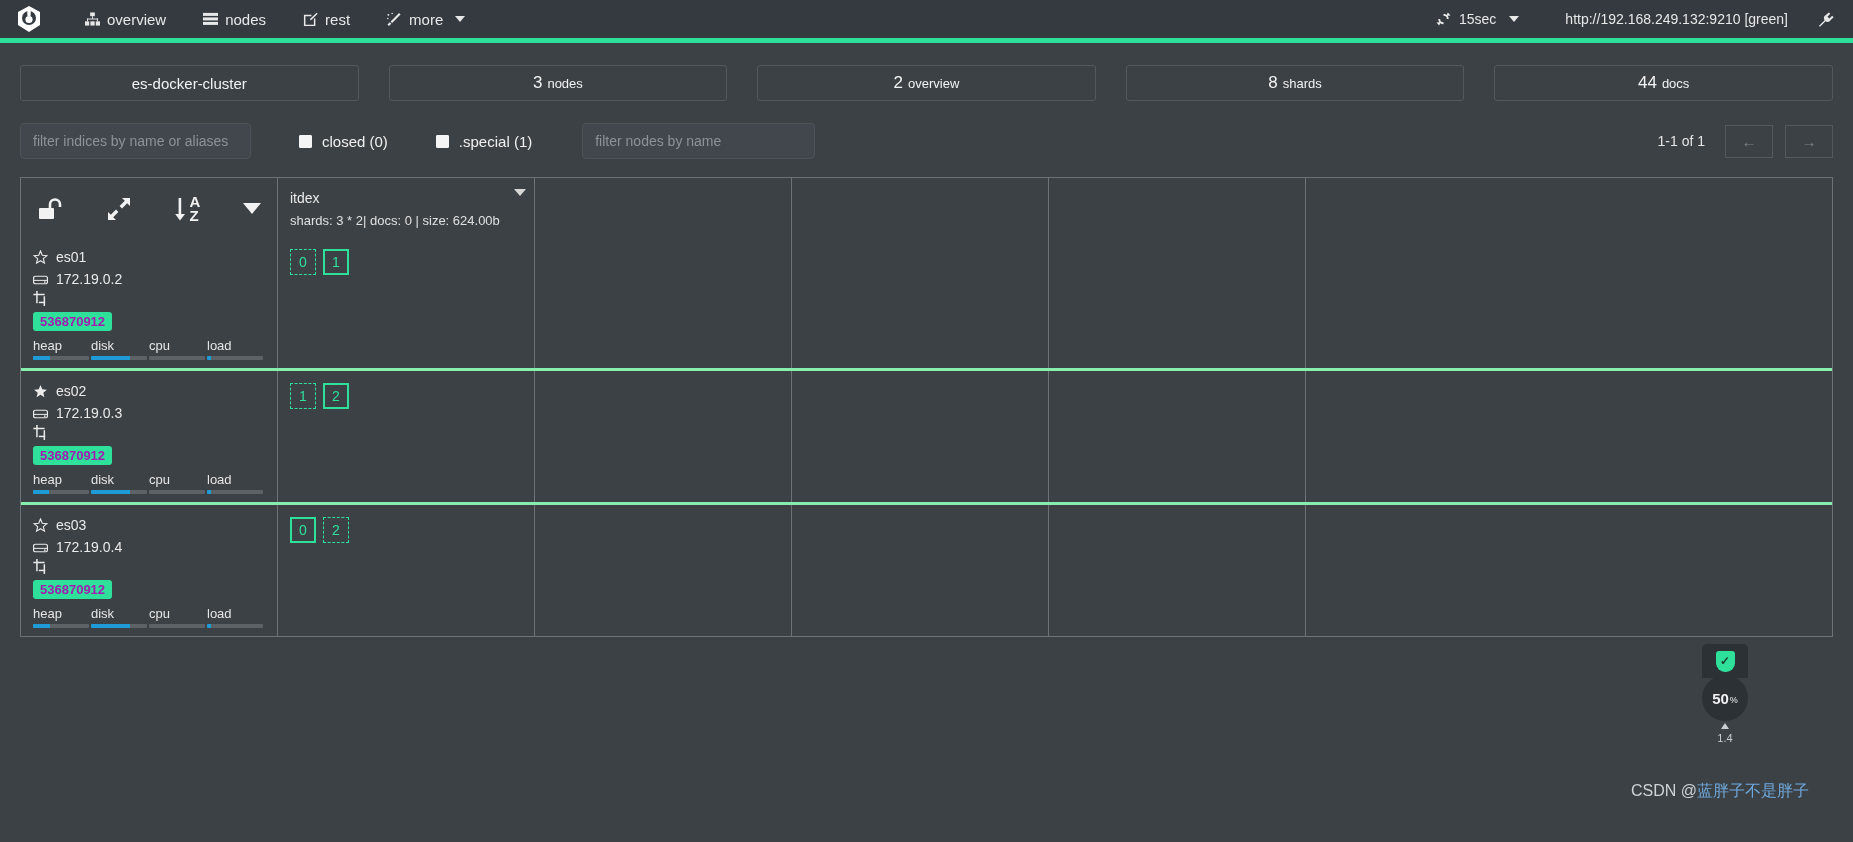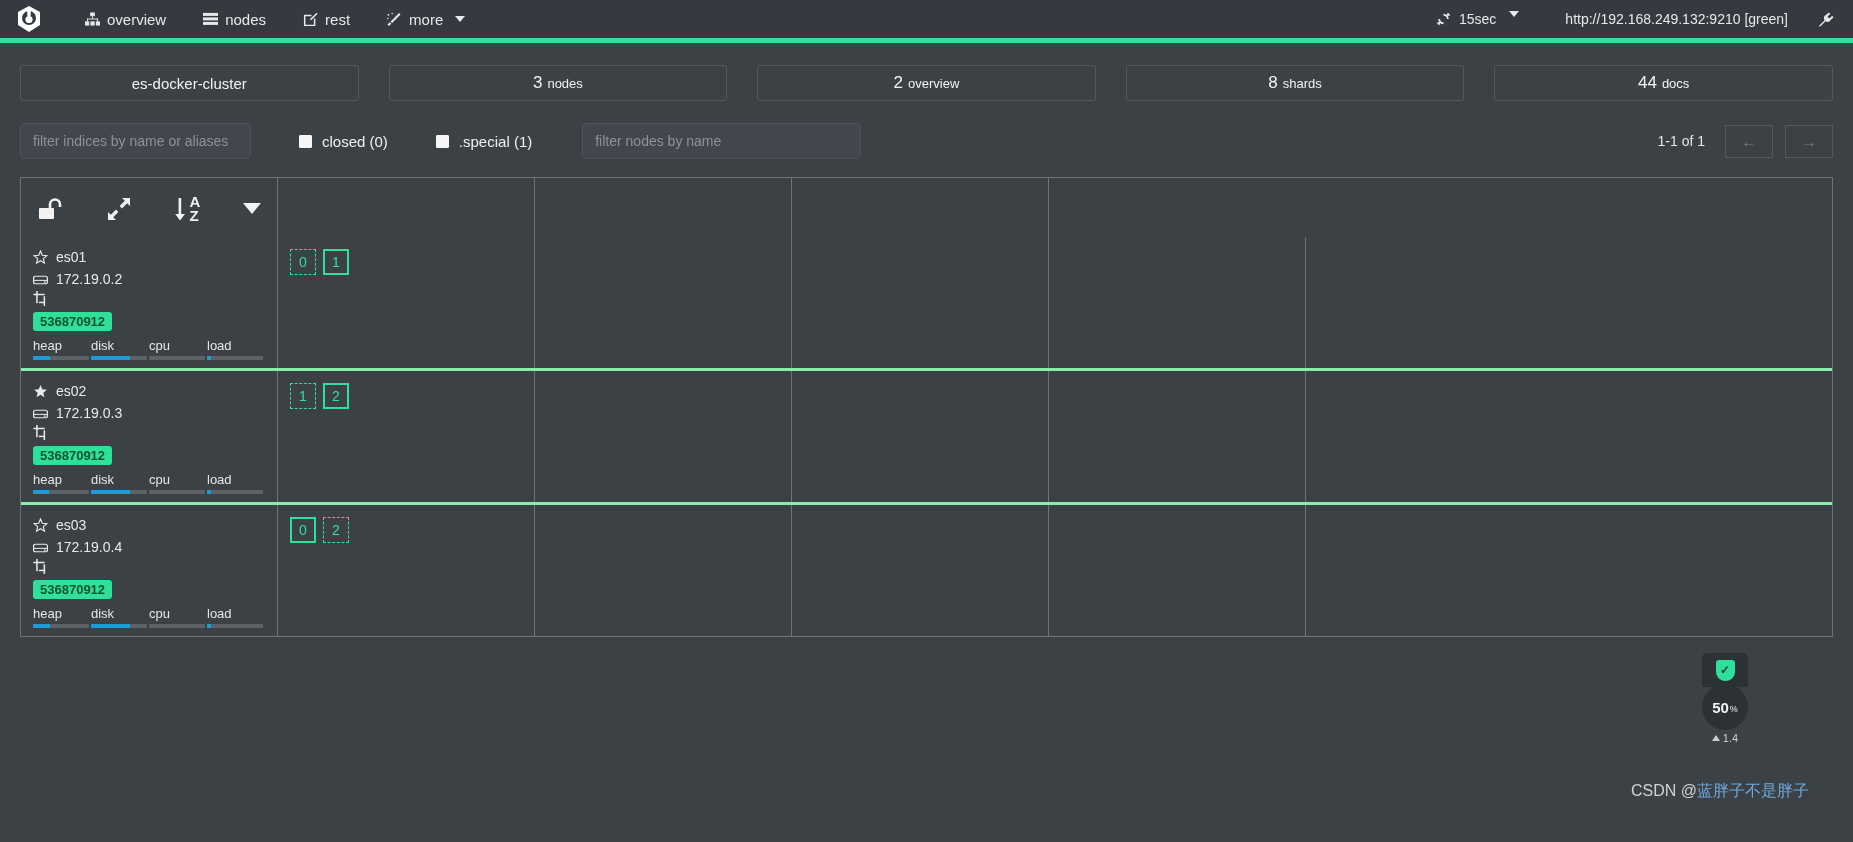--- a/index.html
+++ b/index.html
@@ -44,21 +44,21 @@
     border-right: 5px solid transparent;
     border-top: 6px solid #e8e8e8;
     margin-left: 5px;
   }
   .nav-right {
     margin-left: auto;
     display: flex; align-items: center;
     gap: 0;
   }
   .refresh-box {
-    display: flex; align-items: flex-start; gap: 8px;
+    display: flex; align-items: center; gap: 8px;
     color: #e8e8e8; font-size: 14px;
     padding: 0 16px; cursor: pointer;
   }
   .cluster-url {
     color: #e8e8e8; font-size: 14px;
     padding: 0 22px 0 30px;
     cursor: pointer; white-space: nowrap;
   }
   .plug-ico { padding-left: 8px; cursor: pointer; display:flex; align-items:center; }
 
@@ -115,21 +115,21 @@
     margin-left: 48px; cursor: pointer;
   }
   .chk-box {
     width: 13px; height: 13px;
     background: #f5f5f5;
     border: 1px solid #f5f5f5;
     border-radius: 1px;
     display: inline-block;
   }
   .nodefilter-wrap { margin-left: 50px; }
-  .nodefilter-wrap .txt-input { width: 279px; }
+  .nodefilter-wrap .txt-input { width: 233px; }
 
   .pager {
     margin-left: auto;
     display: flex; align-items: center; gap: 0;
   }
   .pager-count { color: #e5e5e5; font-size: 14px; margin-right: 20px; }
   .pg-btn {
     width: 48px; height: 33px;
     border: 1px solid #55595c;
     background: transparent;
@@ -210,21 +210,21 @@
   .node-line {
     display: flex; align-items: center; gap: 8px;
     color: #eaeaea; font-size: 14px;
     line-height: 21px;
   }
   .node-line + .node-line { margin-top: 1px; }
   .node-ico { width: 15px; display: inline-flex; align-items: center; justify-content: center; }
   .badge-heap {
     display: inline-block;
     background: #2fe09b;
-    color: #14532d;
+    color: #a21caf;
     font-size: 13px;
     font-weight: bold;
     border-radius: 3px;
     padding: 2px 7px;
     margin-top: 6px;
   }
   .metrics {
     display: flex;
     margin-top: 7px;
     gap: 0;
@@ -279,21 +279,21 @@
     color: #f0f0f0;
     margin-top: -3px;
     position: relative;
   }
   .gauge-val { font-size: 15px; font-weight: bold; }
   .gauge-pct { font-size: 9px; margin-left: 1px; margin-top: 4px; }
   .gauge-sub {
     margin-top: 2px;
     color: #c9cdd0;
     font-size: 11px;
-    display: flex; align-items: center; gap: 3px;
+    display: flex; align-items: center; gap: 3px; flex-direction: column;
   }
   .tri-up {
     width: 0; height: 0;
     border-left: 4px solid transparent;
     border-right: 4px solid transparent;
     border-bottom: 6px solid #c9cdd0;
   }
 
   .watermark {
     position: absolute;
@@ -466,20 +466,25 @@
             </svg>
             <span class="sortaz-letters">
               <span>A</span>
               <span>Z</span>
             </span>
           </span>
           <span class="hdr-caret"></span>
         </div>
       </div>
 
+      <div class="cell-idx">
+        <div class="idx-name">itdex</div>
+        <div class="idx-meta">shards: 3 * 2| docs: 0 | size: 624.00b</div>
+        <span class="idx-caret"></span>
+      </div>
 
       <div class="cell-empty"></div>
       <div class="cell-empty"></div>
       <div class="cell-empty"></div>
       <div class="cell-empty last"></div>
     </div>
 
     <div id="node-rows">
         <div class="grid-row">
           <div class="cell-nodecol">

